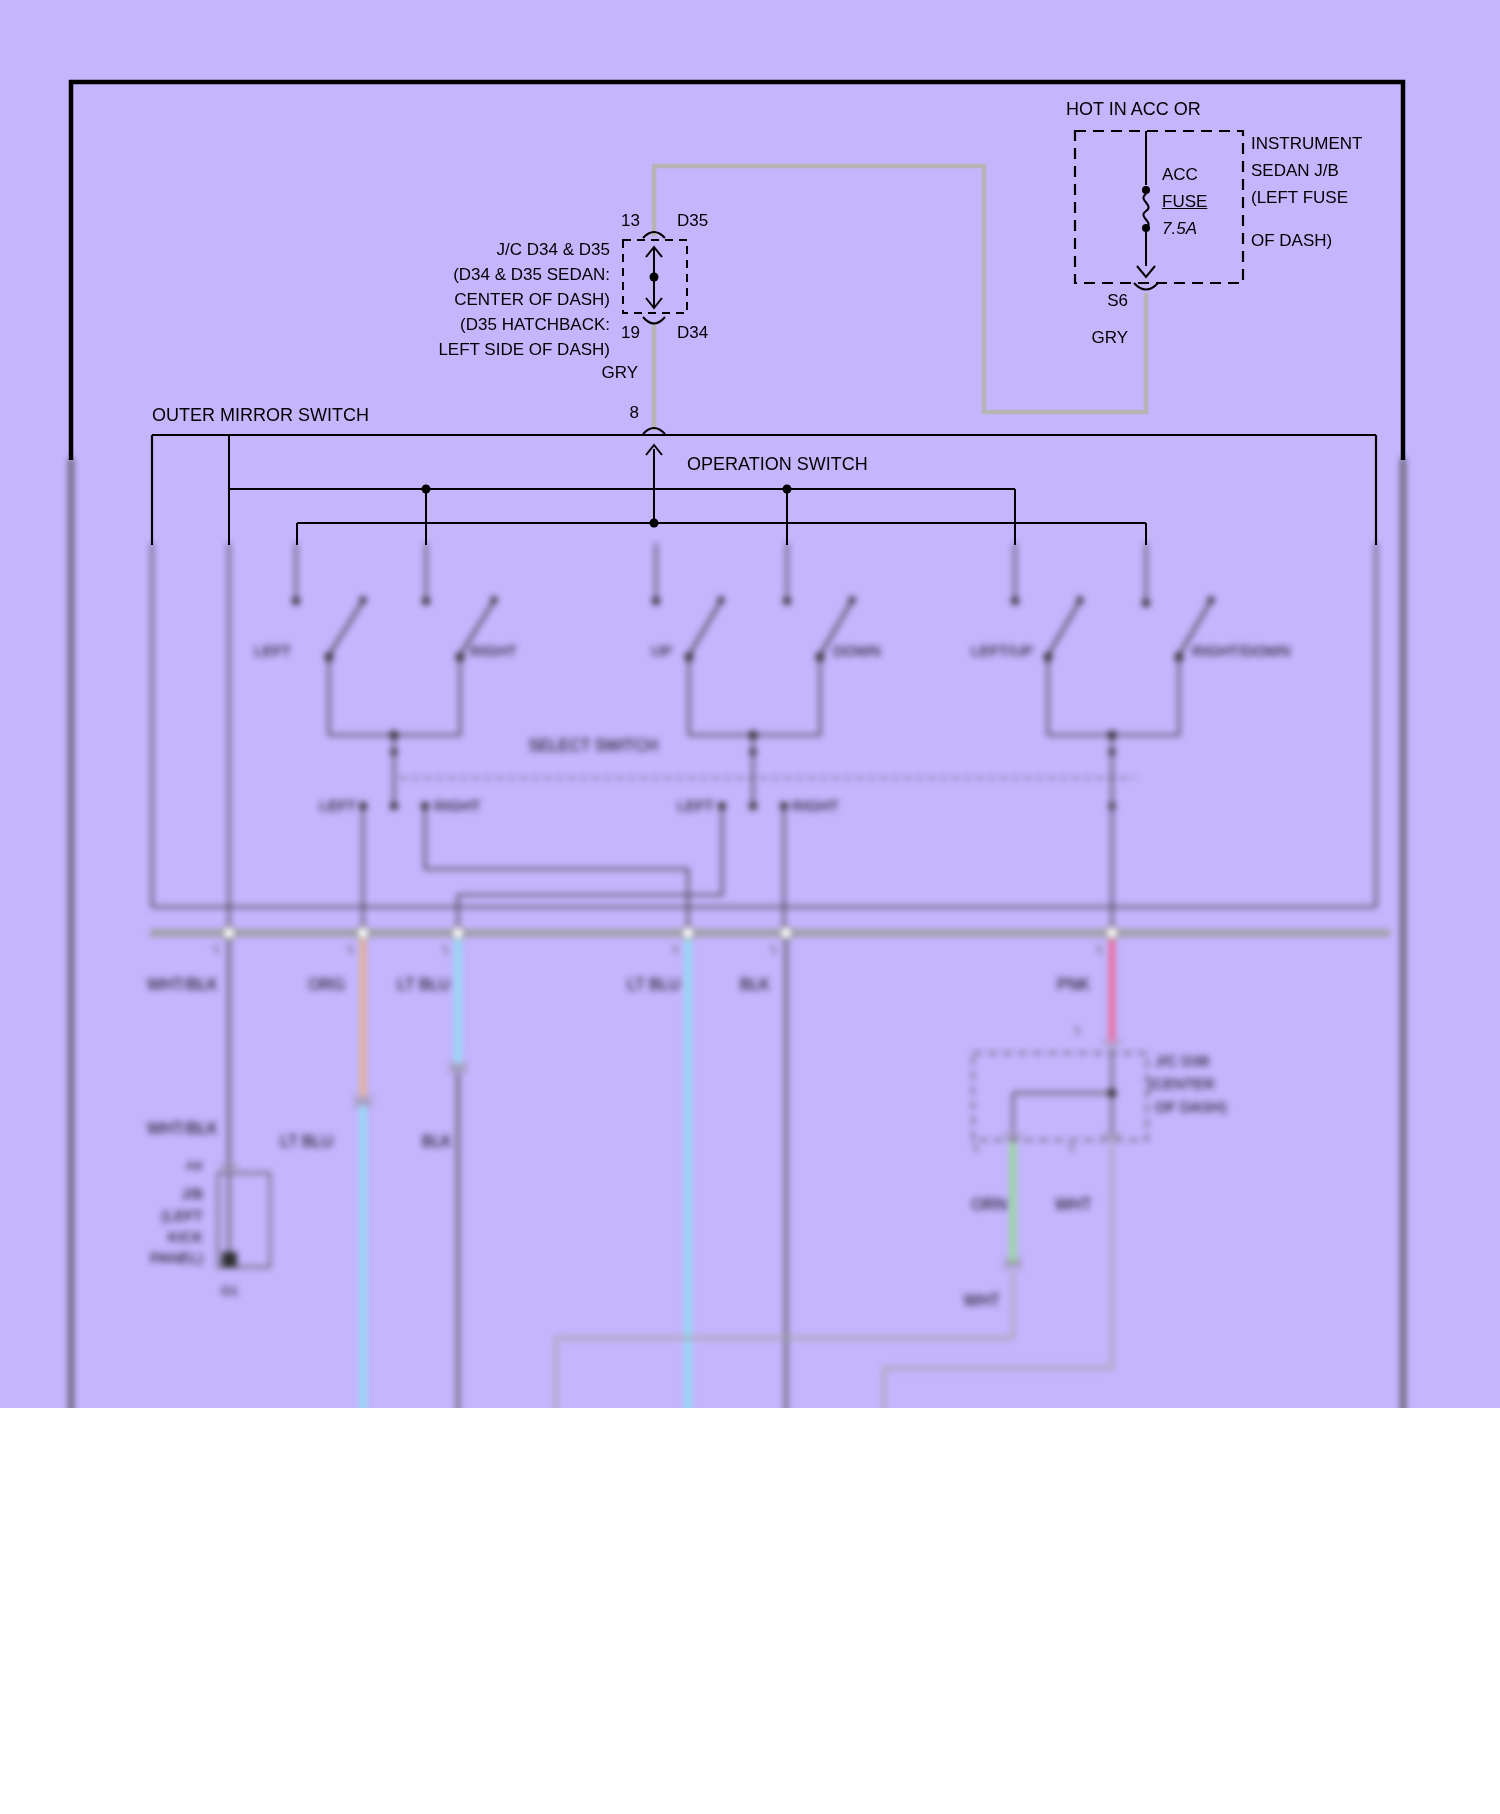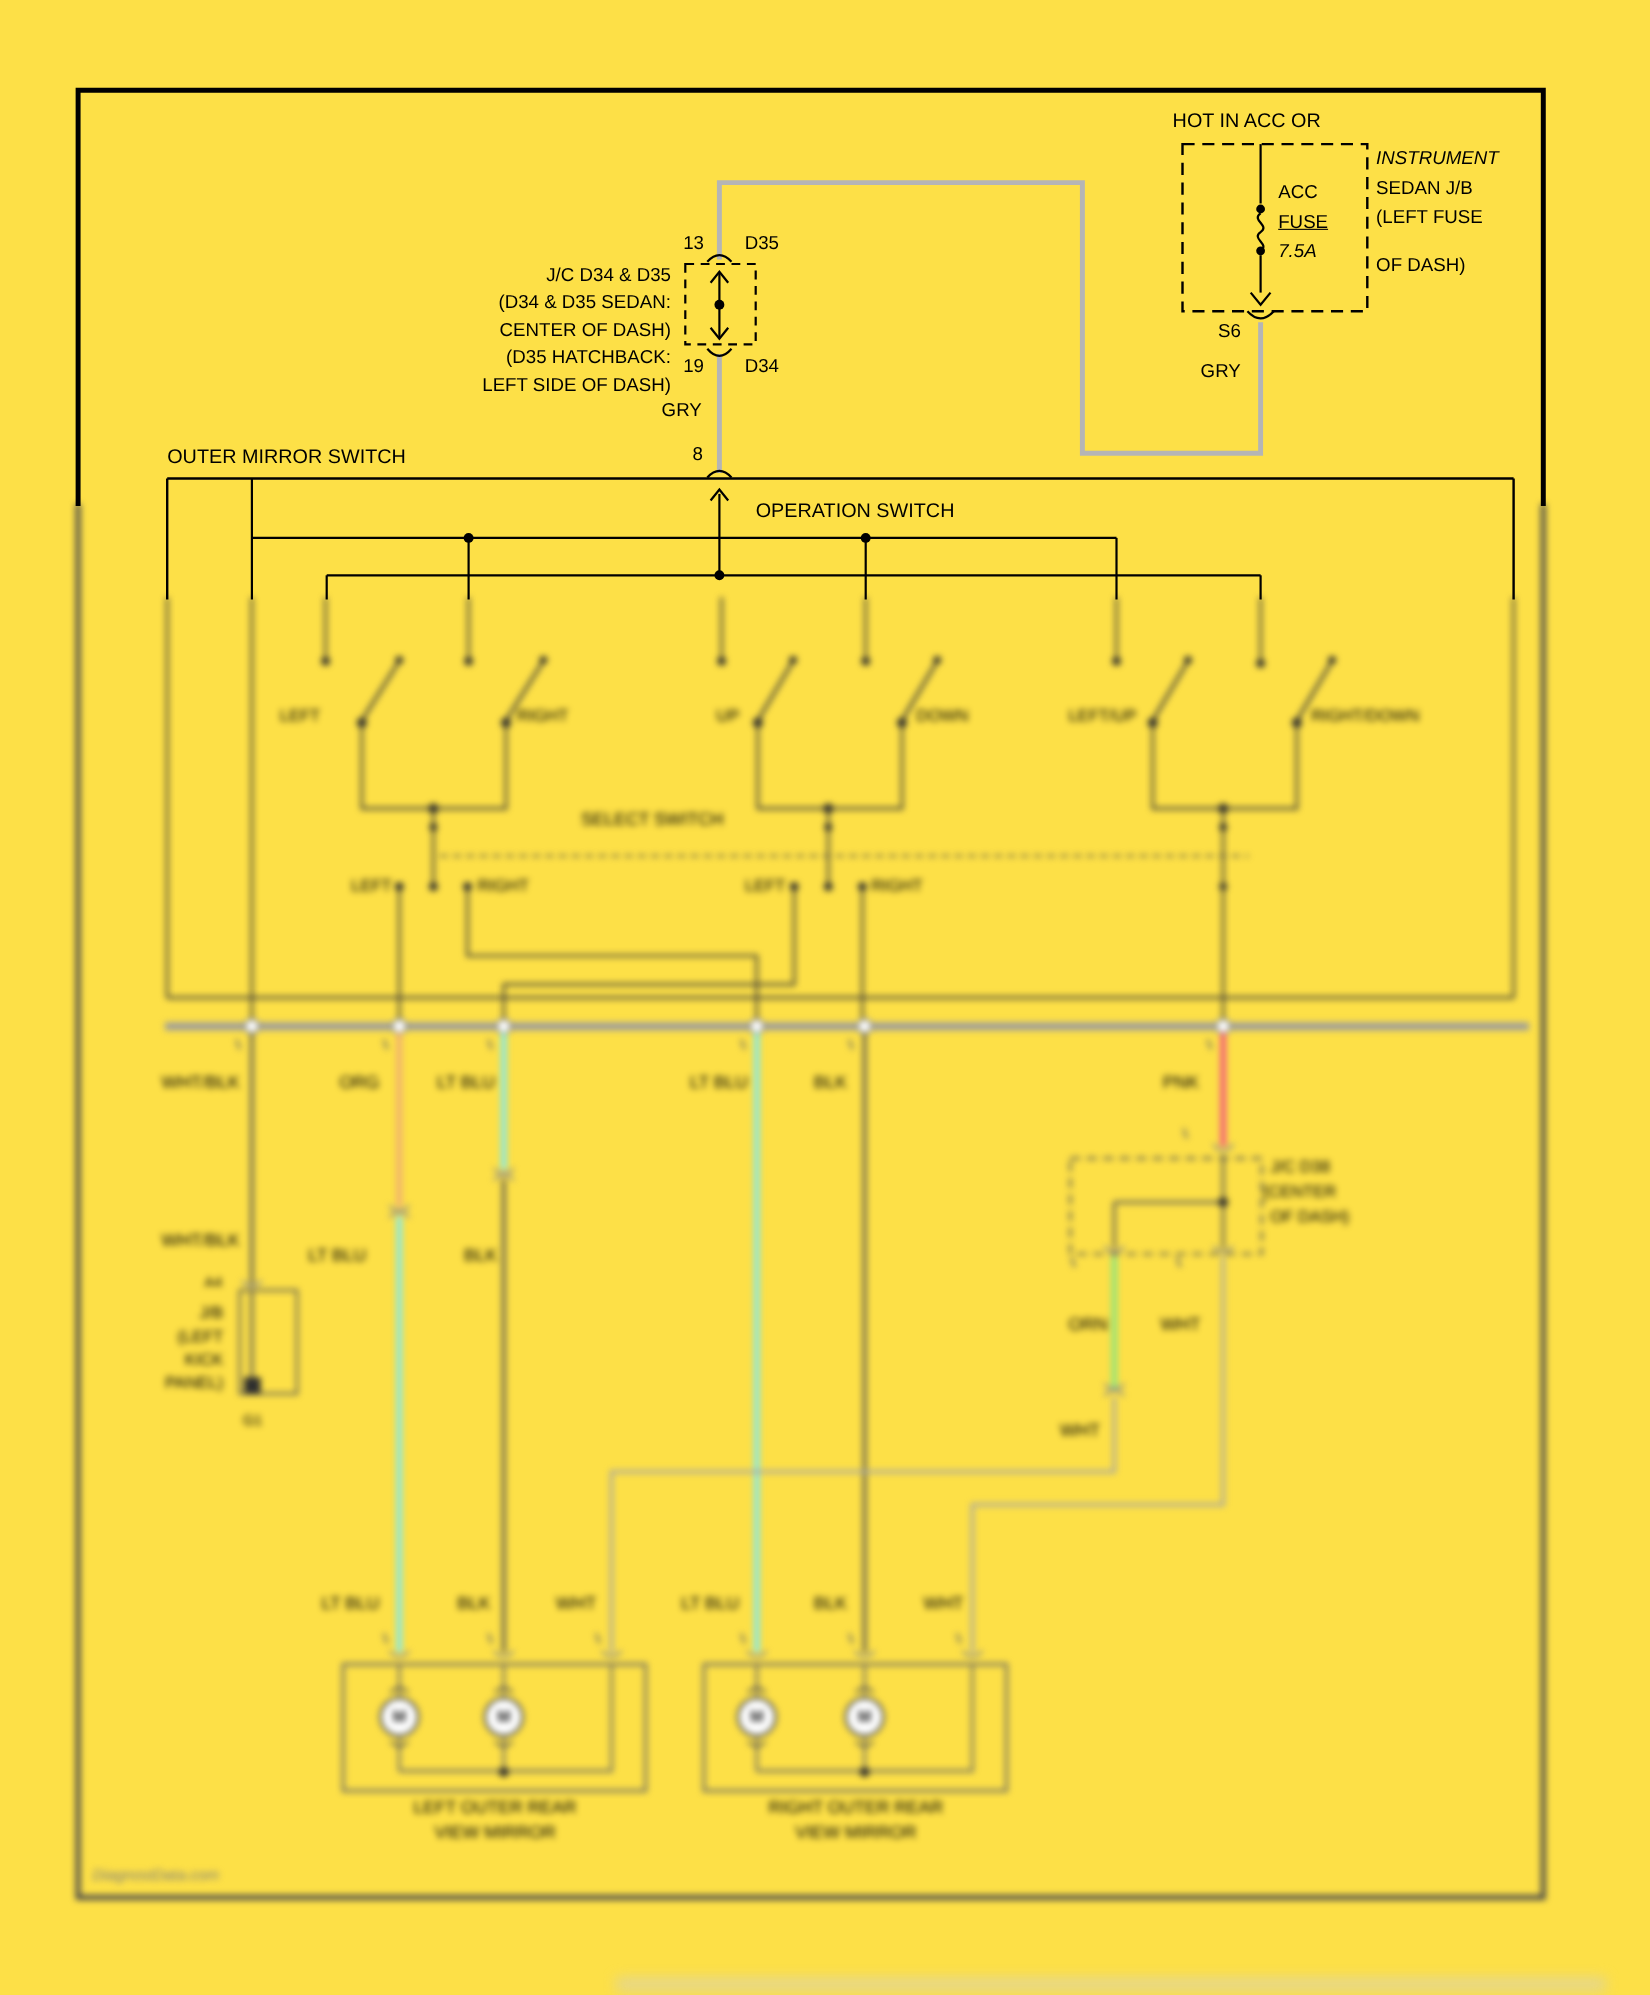--- a/index.html
+++ b/index.html
@@ -1,16 +1,16 @@
 <!DOCTYPE html>
 <html><head>
 <meta charset="utf-8">
 <style>
   html,body{margin:0;padding:0;background:#ffffff;}
-  .canvas{position:relative;width:1500px;height:1814px;background:#fde047;overflow:hidden;
+  .canvas{position:relative;width:1500px;height:1408px;background:#c4b5fd;overflow:hidden;
           font-family:"Liberation Sans", sans-serif;}
   .abs{position:absolute;left:0;top:0;}
   .lbl{position:absolute;font-size:17px;color:#000;white-space:nowrap;line-height:1.1;}
   .ra{text-align:right;}
   .s18{font-size:18px;}
   .s16{font-size:16px;}
   .s15{font-size:15px;}
   .s13{font-size:13px;}
   .blur-wrap{position:absolute;left:0;top:0;width:1500px;height:1814px;filter:blur(3px);}
   .blur-more{position:absolute;left:0;top:0;width:1500px;height:1814px;filter:blur(6px);}
@@ -356,21 +356,21 @@
       <line x1="1146" y1="523" x2="1146" y2="545"></line>
     </g>
     <g fill="#000">
       <circle cx="426" cy="489" r="4.5"></circle>
       <circle cx="787" cy="489" r="4.5"></circle>
       <circle cx="654" cy="523" r="4.5"></circle>
     </g>
   </svg>
 
   <div class="lbl s18" style="left:1066px;top:100px;">HOT IN ACC OR</div>
-  <div class="lbl" style="left:1251px;top:135px;font-style:italic;">INSTRUMENT</div>
+  <div class="lbl" style="left:1251px;top:135px;">INSTRUMENT</div>
   <div class="lbl" style="left:1251px;top:162px;">SEDAN J/B</div>
   <div class="lbl" style="left:1251px;top:189px;">(LEFT FUSE</div>
   <div class="lbl" style="left:1251px;top:232px;">OF DASH)</div>
   <div class="lbl" style="left:1162px;top:166px;">ACC</div>
   <div class="lbl" style="left:1162px;top:193px;text-decoration:underline;">FUSE</div>
   <div class="lbl" style="left:1162px;top:220px;font-style:italic;">7.5A</div>
   <div class="lbl ra" style="left:1088px;top:292px;width:40px;">S6</div>
   <div class="lbl ra" style="left:1082px;top:329px;width:46px;">GRY</div>
 
   <div class="lbl ra" style="left:608px;top:212px;width:32px;">13</div>

